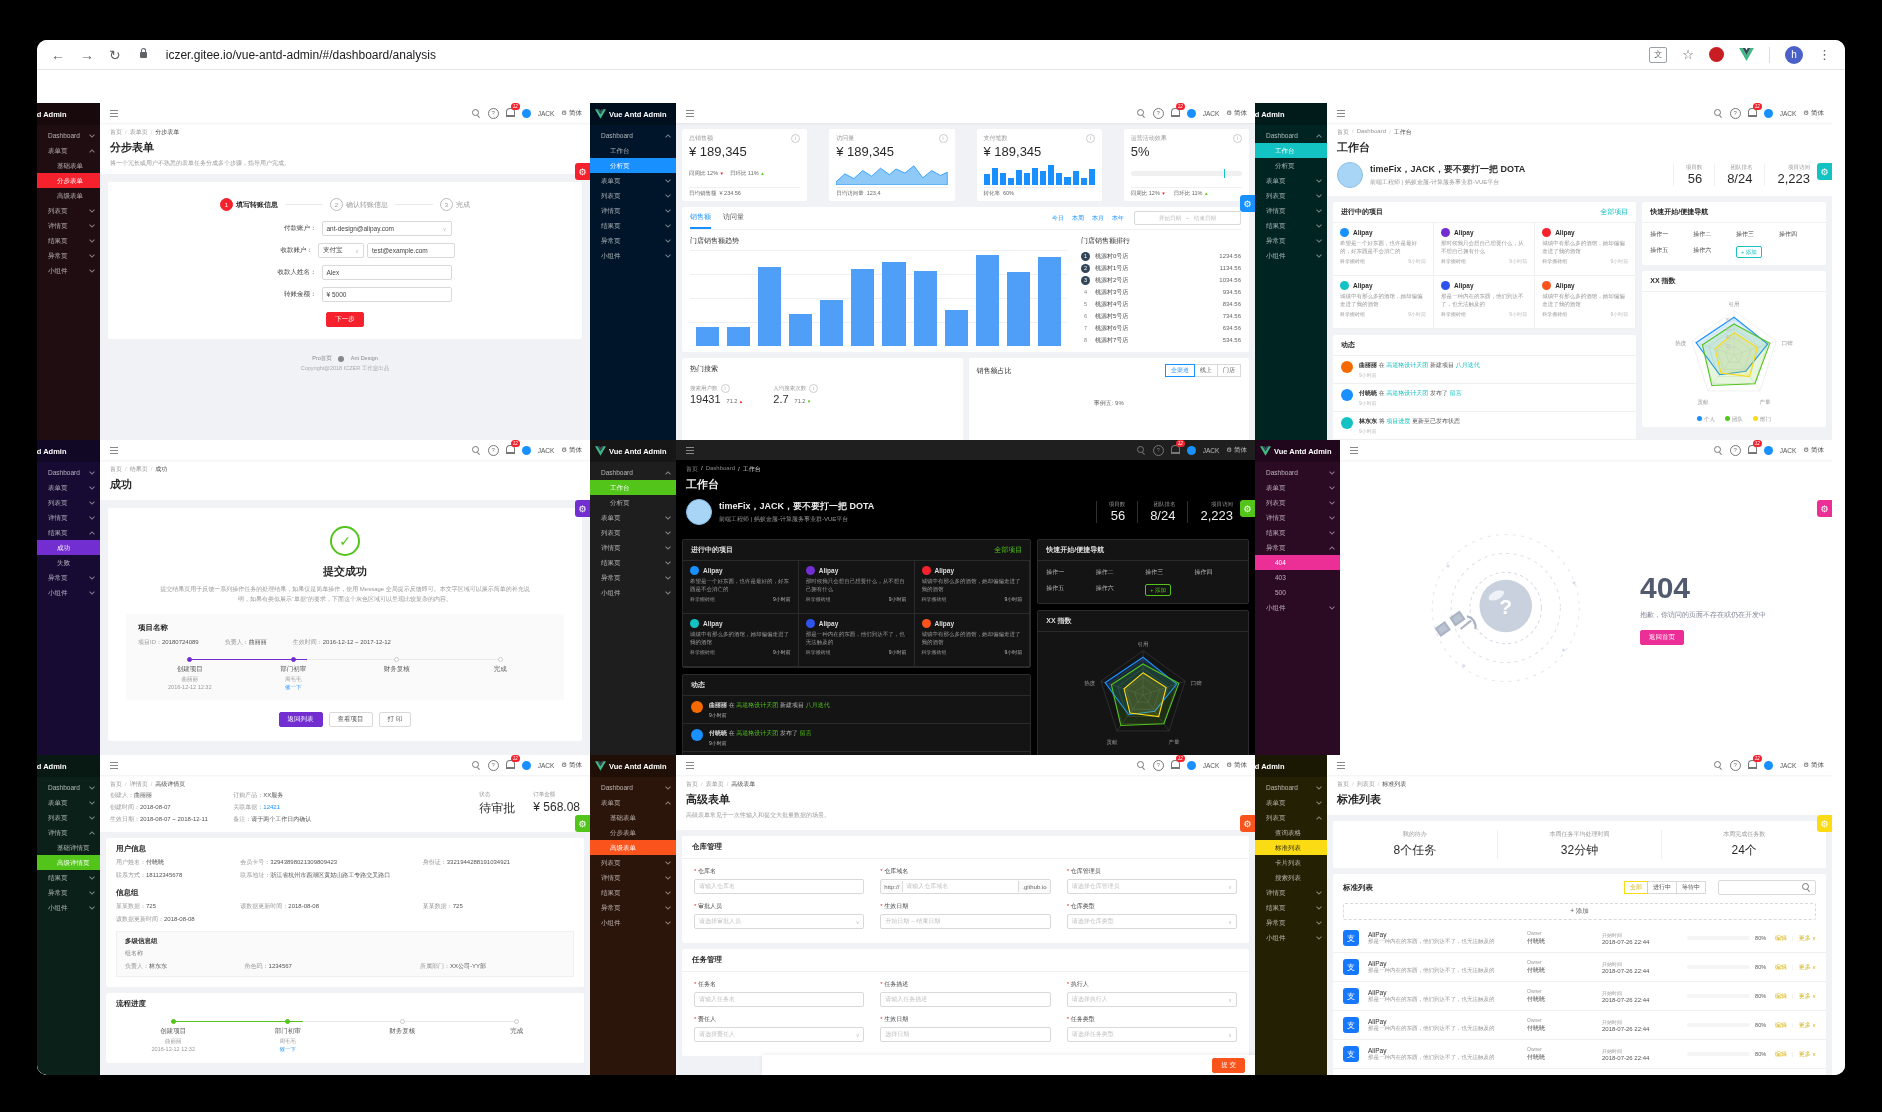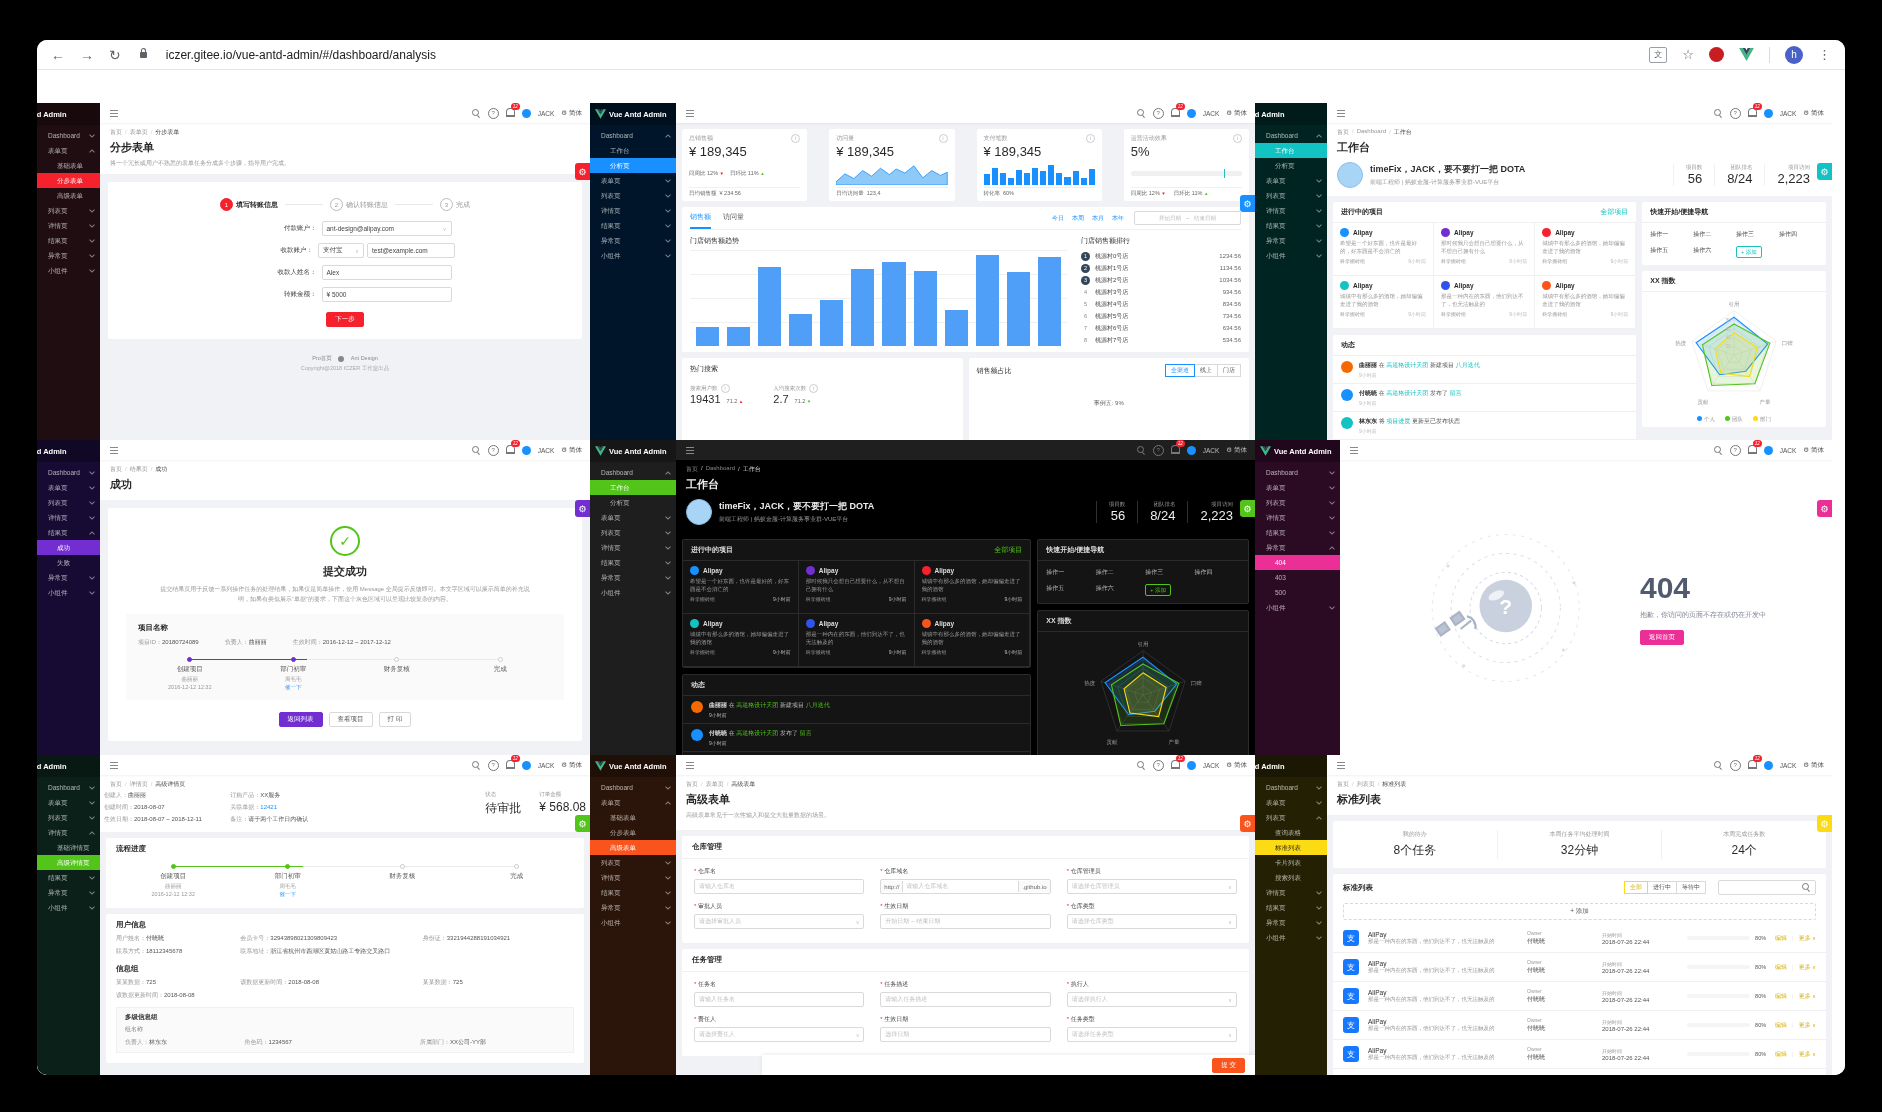--- a/index.html
+++ b/index.html
@@ -235,21 +235,21 @@
   
   .nf{display:flex;align-items:center;justify-content:center;height:calc(100% - 20px);background:#fff;gap:24px}
   .nfc{font-size:30px;color:#515a6e;font-weight:600;line-height:1.1}
   .nfm{font-size:7px;color:#808695;margin:6px 0 10px}
   
   .p7trow{display:flex;align-items:center;padding:1px 10px 4px}
   .p7t{font-size:10.5px;font-weight:600;color:rgba(0,0,0,.85)}
   .p7btns{margin-left:auto;display:flex;gap:4px}
   .b7{border:1px solid #d9d9d9;border-radius:2px;font-size:6px;padding:1px 6px;background:#fff;color:#555}
   .b7.pri{background:var(--ac);border-color:var(--ac);color:#fff}
-  .p7info{display:flex;padding:0 4px 8px}
+  .p7info{display:flex;padding:0 10px 8px}
   .infgrid{display:grid;grid-template-columns:1fr 1.4fr;gap:3px 10px;font-size:6px;color:#555;width:60%}
   .infl{color:#999}
   .p7status{margin-left:auto;display:flex;gap:18px}
   .p7sl{font-size:5.5px;color:#999;margin-bottom:2px}
   .p7sv{font-size:12px;color:rgba(0,0,0,.85)}
   .c7{margin:6px;padding:6px 10px 10px}
   .c7h{font-size:7.5px;font-weight:600;color:rgba(0,0,0,.85);margin-bottom:2px}
   .ugrid{display:grid;grid-template-columns:1fr 1.5fr 1.3fr;gap:4px 8px;font-size:6px;color:#555;margin-top:4px}
   .sub7{background:#fafafa;border:1px solid #f0f0f0;padding:5px 8px;margin-top:7px;font-size:6px;color:#555}
   
@@ -1358,20 +1358,49 @@
                 <div class="p7sv">待审批</div>
               </span>
               <span>
                 <div class="p7sl">订单金额</div>
                 <div class="p7sv">¥ 568.08</div>
               </span>
             </div>
           </div>
         </div>
         <div class="card c7">
+          <div class="c7h">用户信息</div>
+          <div class="ugrid">
+
+          <span><span class="infl">用户姓名：</span><span>付晓晓</span></span>
+              <span><span class="infl">会员卡号：</span><span>32943898021309809423</span></span>
+              <span><span class="infl">身份证：</span><span>3321944288191034921</span></span>
+              <span><span class="infl">联系方式：</span><span>18112345678</span></span>
+              <span><span class="infl">联系地址：</span><span>浙江省杭州市西湖区黄姑山路工专路交叉路口</span></span>
+            </div>
+          <div class="c7h" style="margin-top:8px">信息组</div>
+          <div class="ugrid">
+
+          <span><span class="infl">某某数据：</span><span>725</span></span>
+              <span><span class="infl">该数据更新时间：</span><span>2018-08-08</span></span>
+              <span><span class="infl">某某数据：</span><span>725</span></span>
+              <span><span class="infl">该数据更新时间：</span><span>2018-08-08</span></span>
+            </div>
+          <div class="sub7">
+            <div class="c7h" style="font-size:6.5px">多级信息组</div>
+            <div style="margin:3px 0;color:#888">组名称</div>
+            <div class="ugrid">
+
+            <span><span class="infl">负责人：</span><span>林东东</span></span>
+                <span><span class="infl">角色码：</span><span>1234567</span></span>
+                <span><span class="infl">所属部门：</span><span>XX公司-YY部</span></span>
+              </div>
+          </div>
+        </div>
+        <div class="card c7">
           <div class="c7h">流程进度</div>
           <div class="dsteps">
             <span class="dline">
                 <b></b>
               </span>
             <div style="display:flex;flex:1">
 
                 <div class="dstep done">
                   <div class="dot"></div>
                   <div class="dtitle">创建项目</div>
@@ -1390,49 +1419,20 @@
                   <div class="dot"></div>
                   <div class="dtitle">财务复核</div>
 
                 </div>
 
                 <div class="dstep">
                   <div class="dot"></div>
                   <div class="dtitle">完成</div>
 
                 </div>
-              </div>
-          </div>
-        </div>
-        <div class="card c7">
-          <div class="c7h">用户信息</div>
-          <div class="ugrid">
-
-          <span><span class="infl">用户姓名：</span><span>付晓晓</span></span>
-              <span><span class="infl">会员卡号：</span><span>32943898021309809423</span></span>
-              <span><span class="infl">身份证：</span><span>3321944288191034921</span></span>
-              <span><span class="infl">联系方式：</span><span>18112345678</span></span>
-              <span><span class="infl">联系地址：</span><span>浙江省杭州市西湖区黄姑山路工专路交叉路口</span></span>
-            </div>
-          <div class="c7h" style="margin-top:8px">信息组</div>
-          <div class="ugrid">
-
-          <span><span class="infl">某某数据：</span><span>725</span></span>
-              <span><span class="infl">该数据更新时间：</span><span>2018-08-08</span></span>
-              <span><span class="infl">某某数据：</span><span>725</span></span>
-              <span><span class="infl">该数据更新时间：</span><span>2018-08-08</span></span>
-            </div>
-          <div class="sub7">
-            <div class="c7h" style="font-size:6.5px">多级信息组</div>
-            <div style="margin:3px 0;color:#888">组名称</div>
-            <div class="ugrid">
-
-            <span><span class="infl">负责人：</span><span>林东东</span></span>
-                <span><span class="infl">角色码：</span><span>1234567</span></span>
-                <span><span class="infl">所属部门：</span><span>XX公司-YY部</span></span>
               </div>
           </div>
         </div>
       </div>
       <div class="gearw">⚙</div>
     </div>
 
     <div class="panel t-orange" id="p8">
       <aside class="side">
         <div class="logo">

